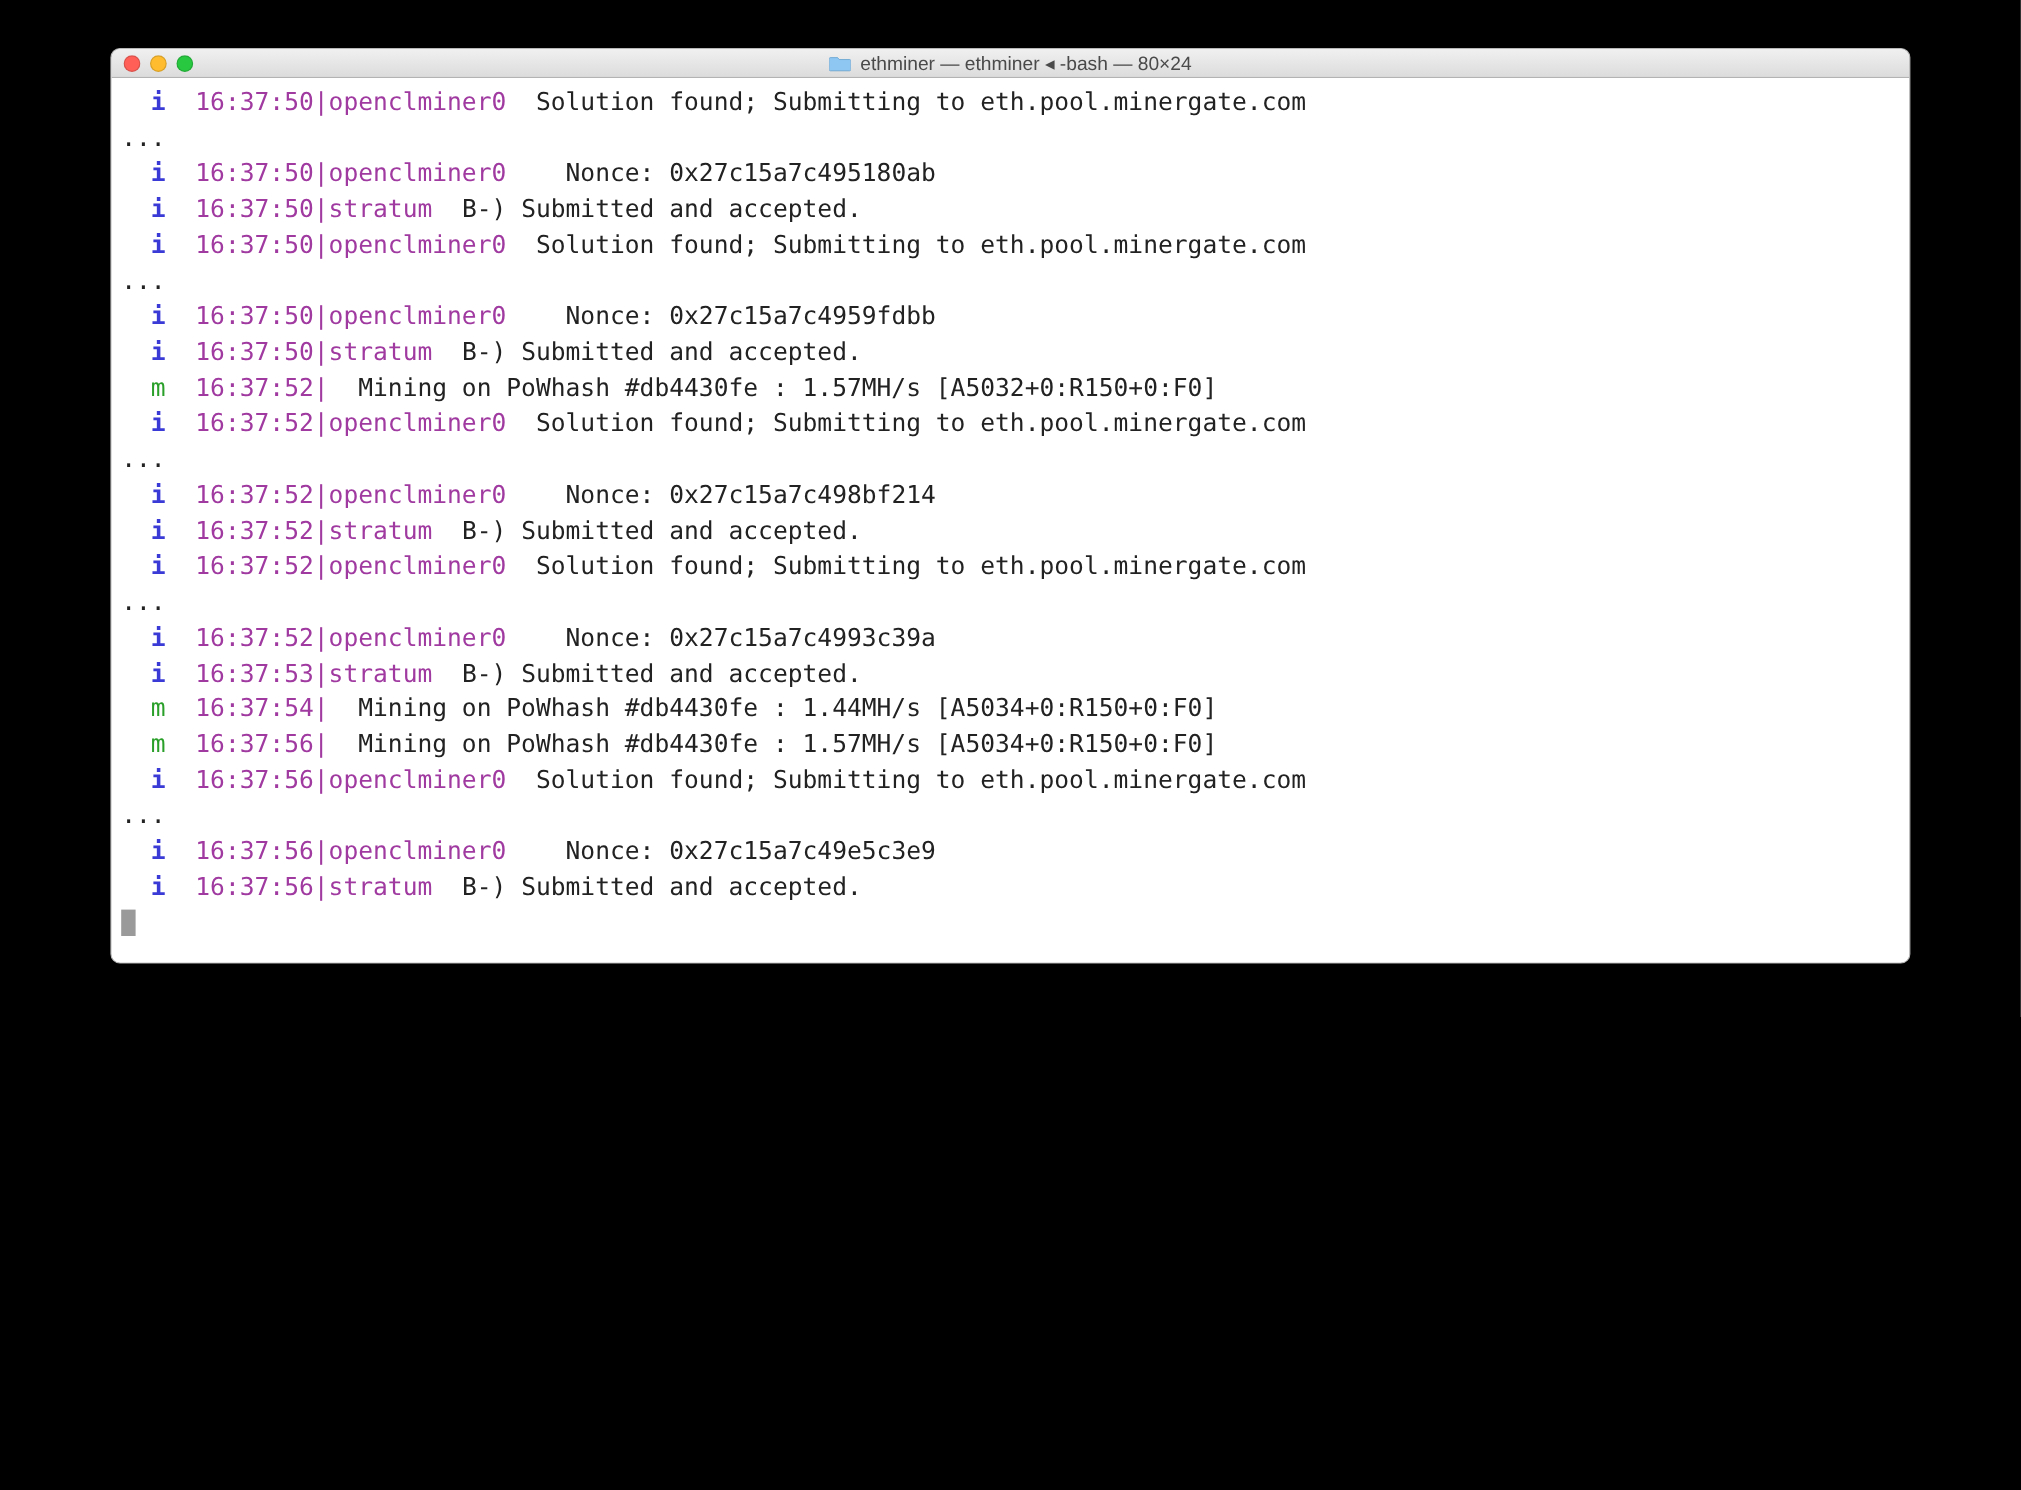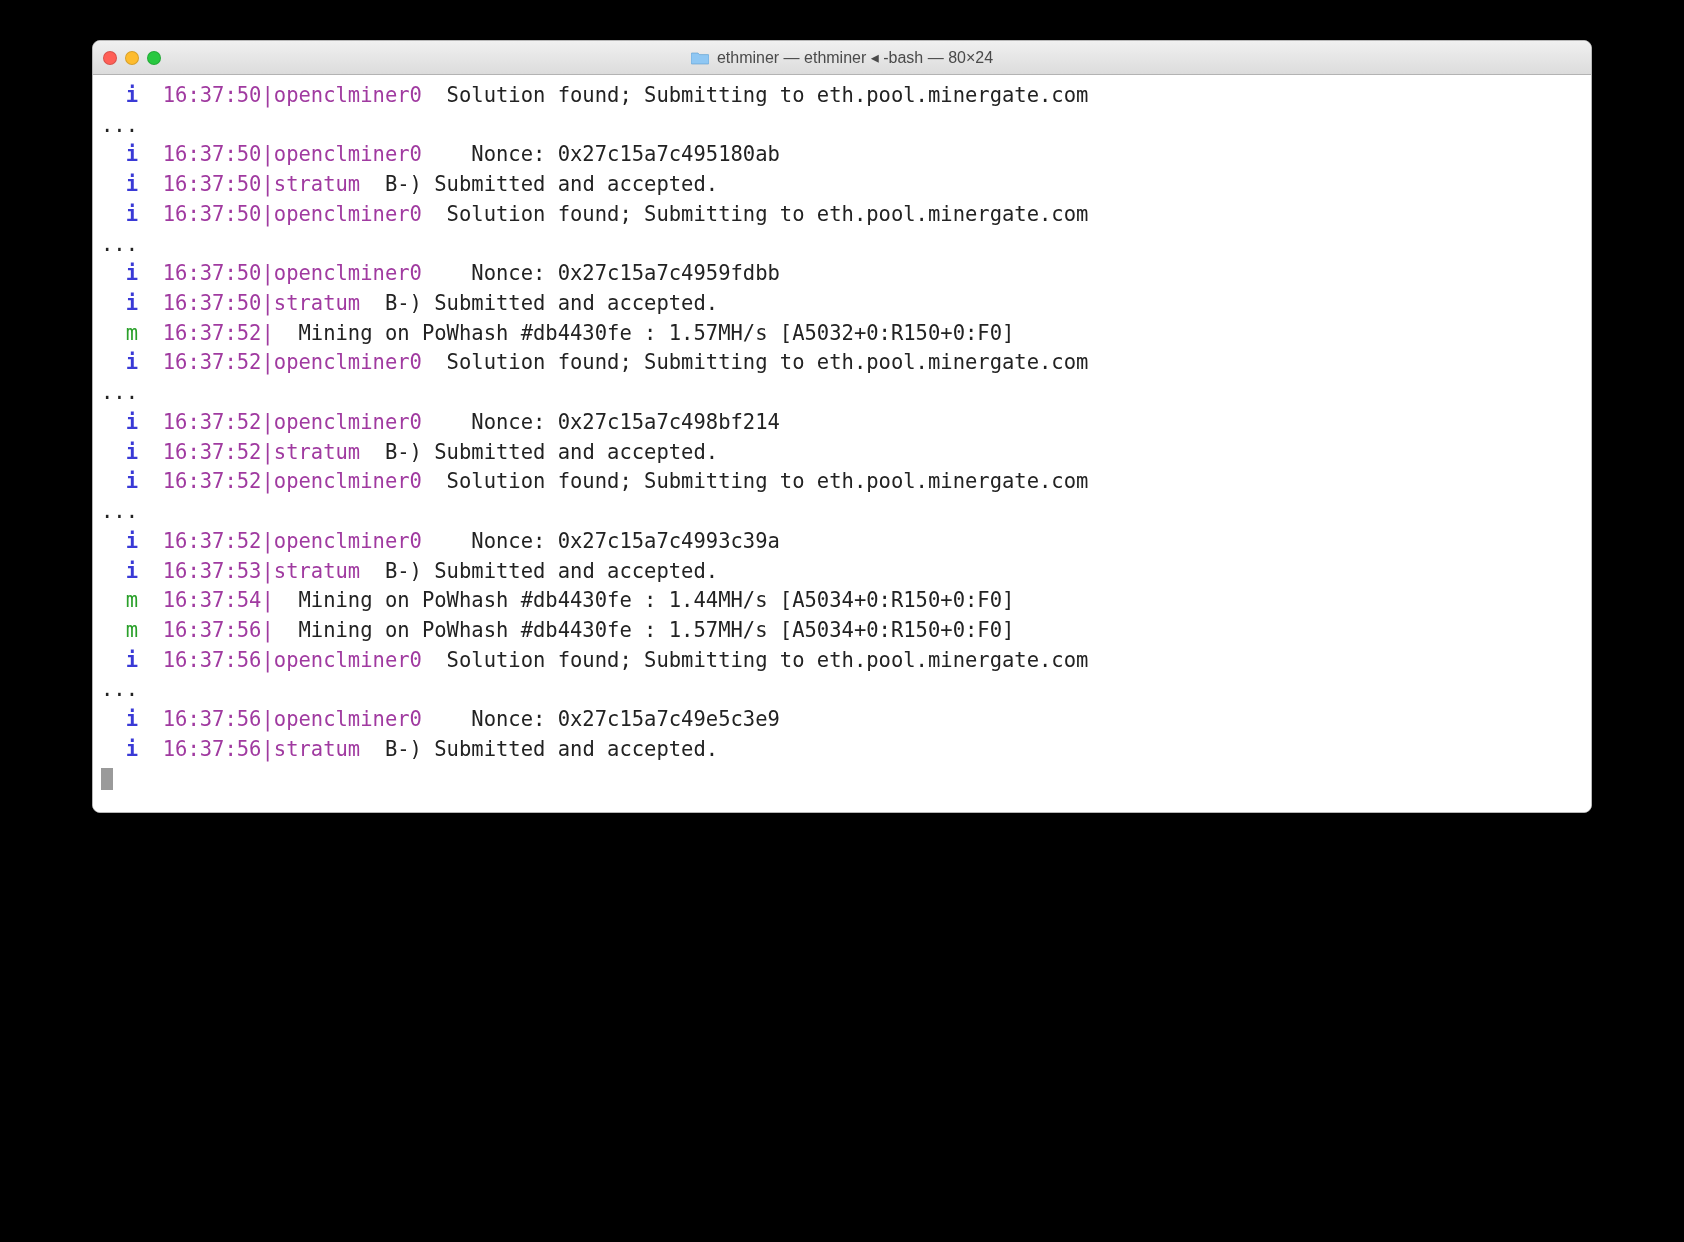--- a/index.html
+++ b/index.html
@@ -14,21 +14,21 @@
     }
     .window {
       width: 1500px;
       background: #fff;
       border-radius: 8px;
       box-shadow: 0 18px 50px rgba(0,0,0,0.6);
       overflow: hidden;
       border: 1px solid #b7b7b7;
     }
     .titlebar {
-      height: 34px;
+      height: 24px;
       background: linear-gradient(#f0f0f0, #dcdcdc);
       border-bottom: 1px solid #b3b3b3;
       display: flex;
       align-items: center;
       padding: 0 10px;
       position: relative;
     }
     .lights {
       display: flex;
       gap: 8px;

